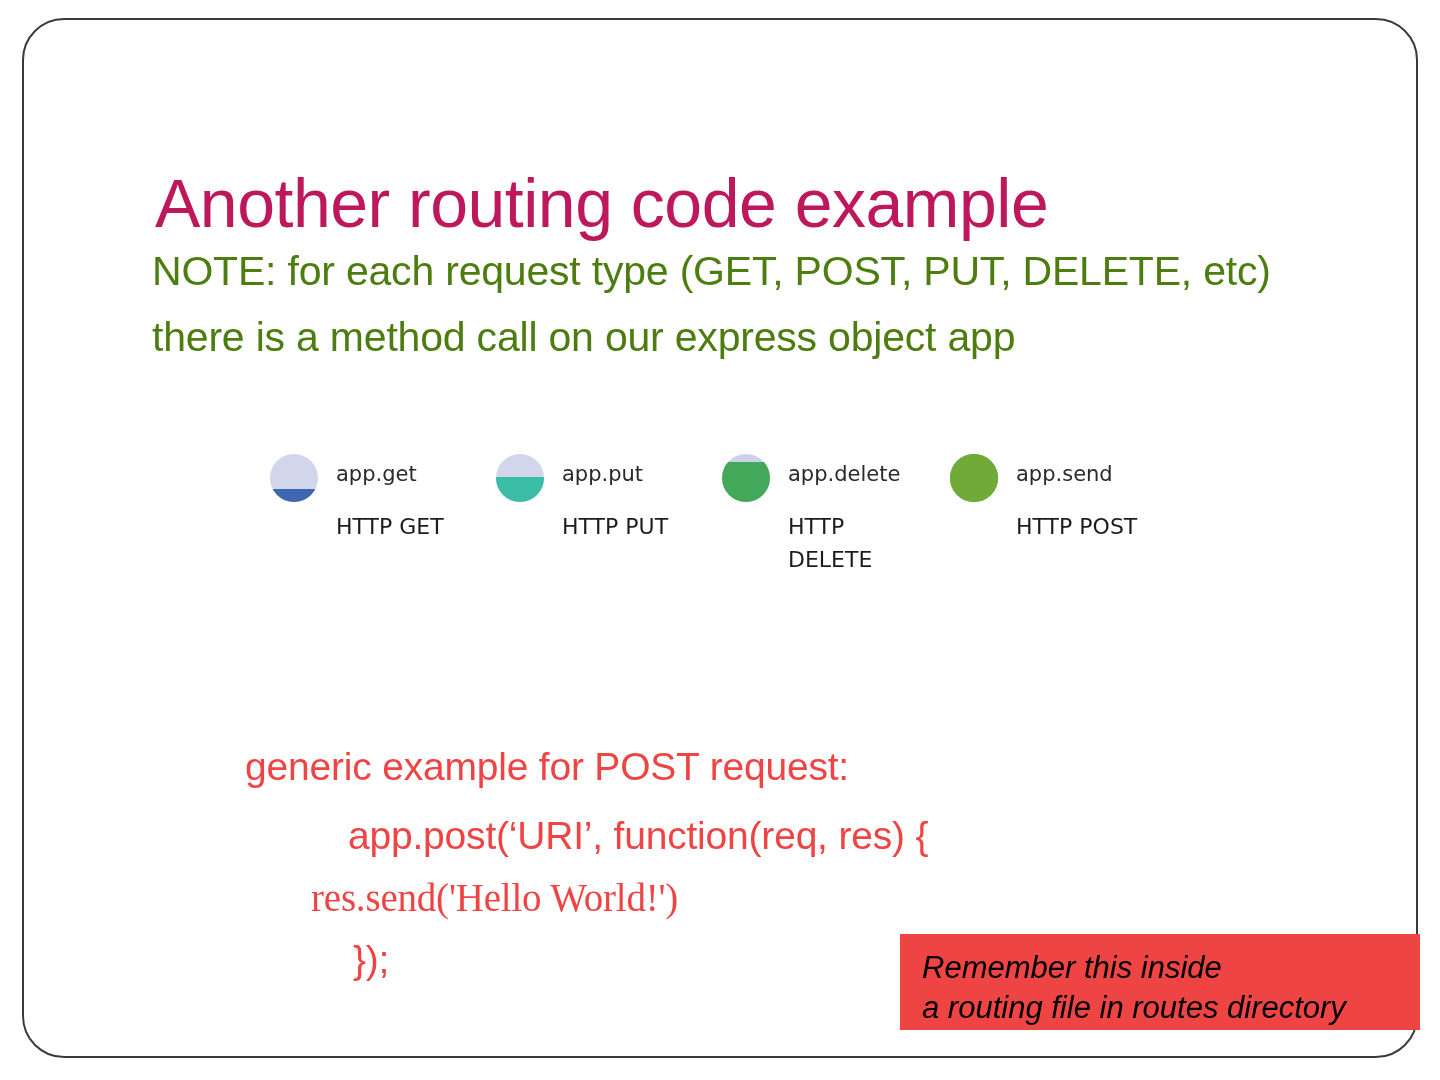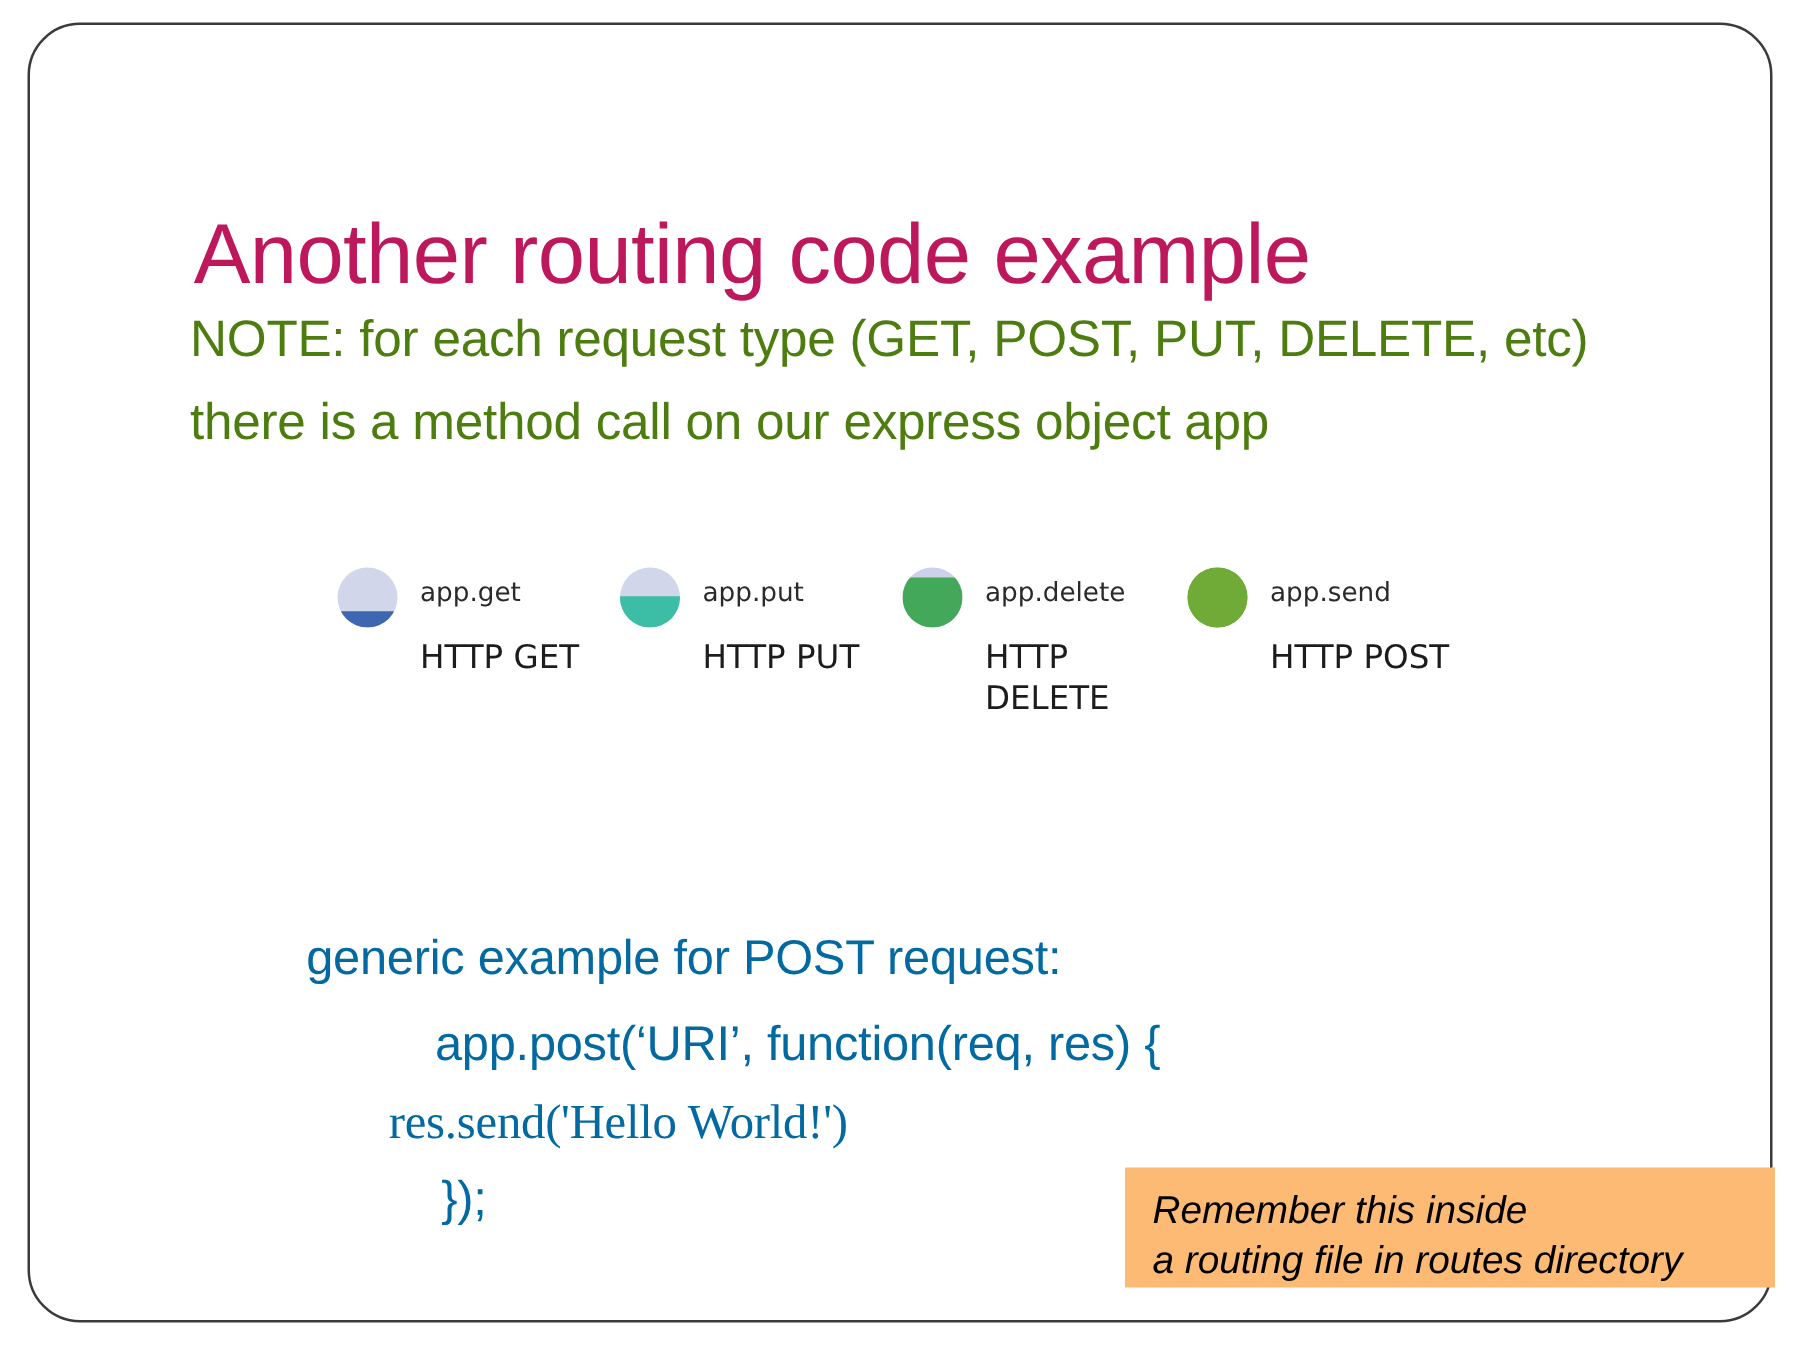--- a/index.html
+++ b/index.html
@@ -112,56 +112,56 @@
   .verb-method {
     font-family: "DejaVu Sans", sans-serif;
     font-size: 21px;
     line-height: 36px;
     color: #2a2a2a;
     white-space: nowrap;
     margin-top: 16px;
   }
   .verb-http {
     font-family: "DejaVu Sans", sans-serif;
-    font-size: 26px;
+    font-size: 22px;
     line-height: 33px;
     color: #1c1c1c;
     white-space: pre-line;
     margin-top: 8px;
     margin-left: 66px;
   }
   .verb-item .verb-http { margin-left: 66px; }
 
   
   .code-block {
     position: absolute;
     left: 245px;
     top: 736px;
     width: 950px;
-    color: #0369a1;
+    color: #ef4444;
   }
   .code-line {
     font-size: 39px;
     line-height: 62px;
     white-space: pre;
     letter-spacing: -0.2px;
   }
   .code-line.l0 { margin-left: 0px;   margin-bottom: 7px; }
   .code-line.l1 { margin-left: 103px; }
   .code-line.l2 { margin-left: 66px; font-family: Liberation Serif, serif;  }
   .code-line.l3 { margin-left: 108px; }
 
   
   .callout {
     position: absolute;
     left: 900px;
     top: 934px;
     width: 520px;
     height: 96px;
-    background: #fdba74;
+    background: #ef4444;
     box-sizing: border-box;
     padding: 14px 0 0 22px;
   }
   .callout-line {
     font-style: italic;
     font-size: 31px;
     line-height: 40px;
     color: #000000;
     white-space: nowrap;
   }

